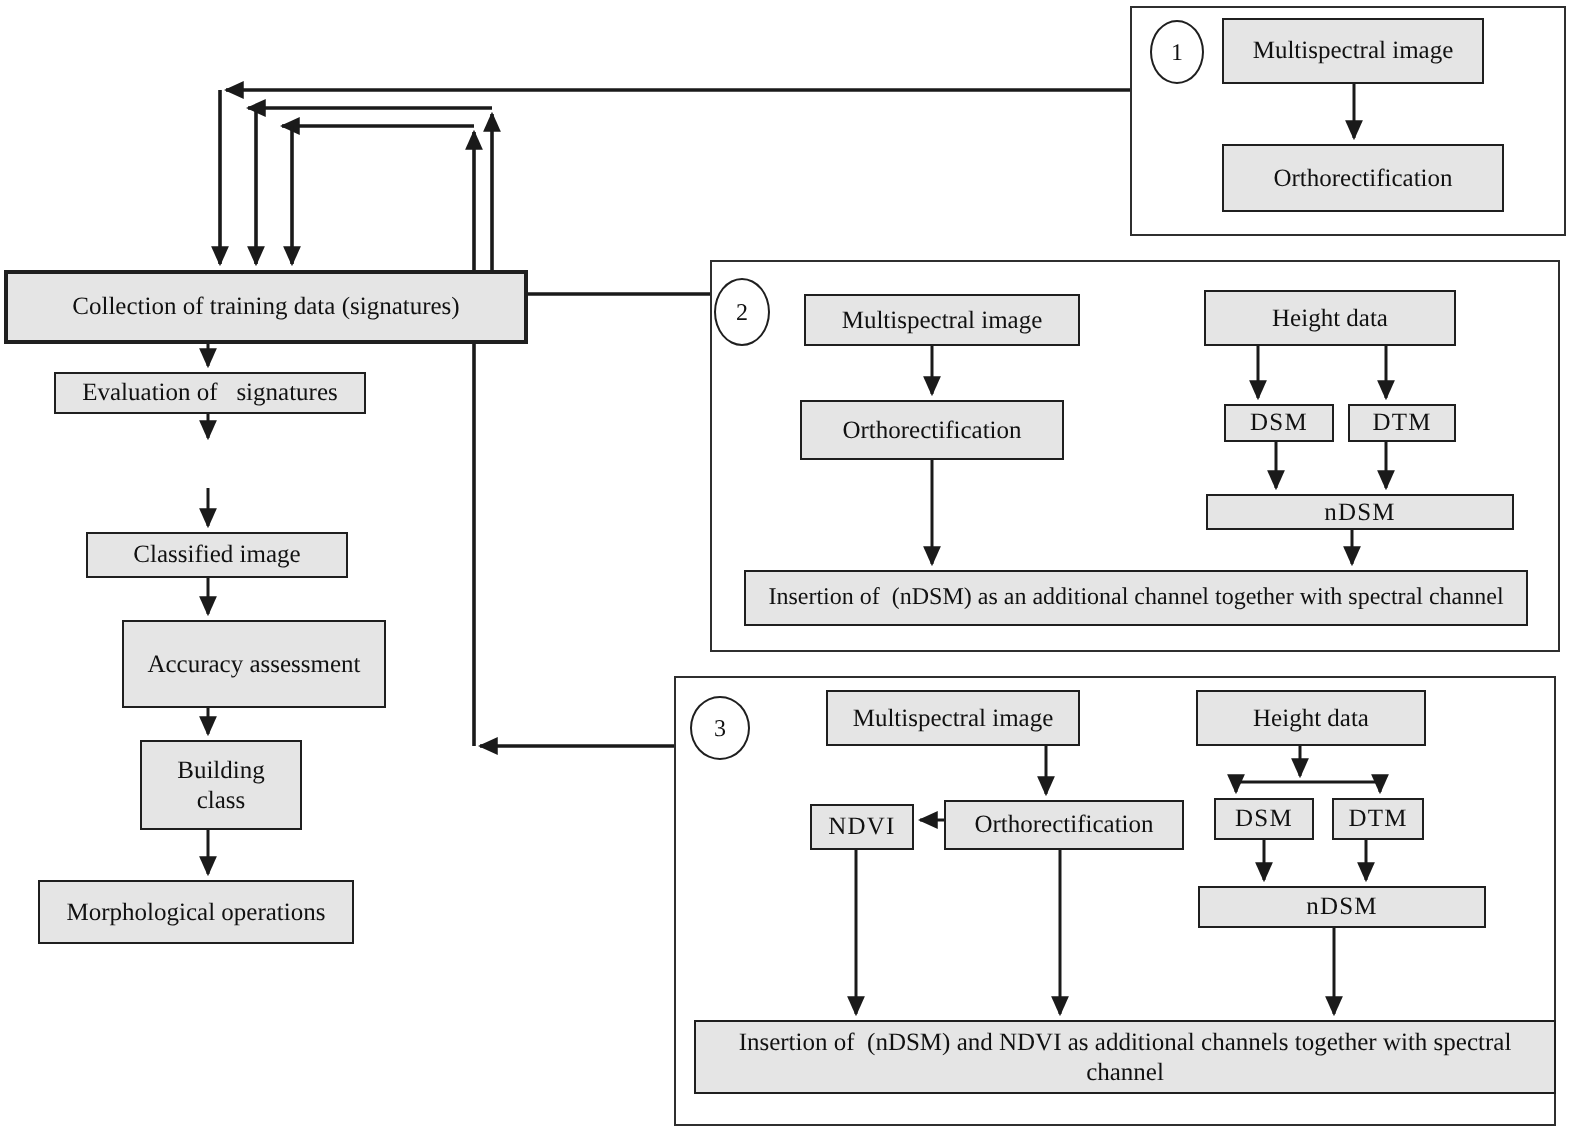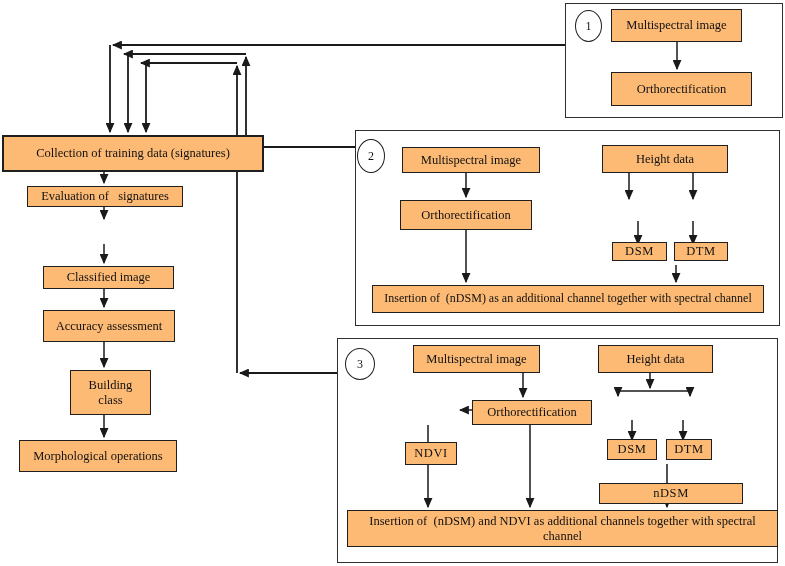--- a/index.html
+++ b/index.html
@@ -15,30 +15,30 @@
   .section{
     position:absolute;
     border:1.5px solid #2f2f2f;
     background:transparent;
     box-sizing:border-box;
     z-index:0;
   }
   .node{
     position:absolute;
     border:1.5px solid #1f1f1f;
-    background:#fdba74;
+    background:#e5e5e5;
     box-sizing:border-box;
     display:flex;align-items:center;justify-content:center;
     text-align:center;
     font-size:12.5px;line-height:1.15;
     white-space:pre-wrap;
     z-index:2;
   }
   .node.thick{border-width:2px;}
-  .node.tight{letter-spacing:.6px;margin-top:40px;}
+  .node.tight{letter-spacing:.6px;}
   .node.oneline{white-space:pre;font-size:12px;}
   .circ{
     position:absolute;
     border:1.5px solid #1f1f1f;
     border-radius:50%;
     background:#ffffff;
     box-sizing:border-box;
     display:flex;align-items:center;justify-content:center;
     font-size:12px;
     z-index:2;
@@ -115,21 +115,21 @@
       <path class="fb" d="M337 373 H240" marker-end="url(#ah)"></path>
       <path class="fb" d="M237 373 V66" marker-end="url(#ah)"></path>
       <path class="fb" d="M237 63 H141" marker-end="url(#ah)"></path>
       <path class="fb" d="M146 63 V132" marker-end="url(#ah)"></path>
     </g>
   </svg>
 
   <div class="node thick" style="left:2px;top:135px;width:262px;height:37px;">Collection of training data (signatures)</div>
   <div class="node" style="left:27px;top:186px;width:156px;height:21px;">Evaluation of   signatures</div>
   <div class="node" style="left:43px;top:266px;width:131px;height:23px;">Classified image</div>
-  <div class="node" style="left:43px;top:310px;width:132px;height:32px;">Accuracy assessment</div>
+  <div class="node" style="left:61px;top:310px;width:132px;height:44px;">Accuracy assessment</div>
   <div class="node" style="left:70px;top:370px;width:81px;height:45px;">Building
 class</div>
   <div class="node" style="left:19px;top:440px;width:158px;height:32px;">Morphological operations</div>
 
   <div class="circ" style="left:575px;top:10px;width:27px;height:32px;">1</div>
   <div class="node" style="left:611px;top:9px;width:131px;height:33px;">Multispectral image</div>
   <div class="node" style="left:611px;top:72px;width:141px;height:34px;">Orthorectification</div>
 
   <div class="circ" style="left:357px;top:139px;width:28px;height:34px;">2</div>
   <div class="node" style="left:402px;top:147px;width:138px;height:26px;">Multispectral image</div>

